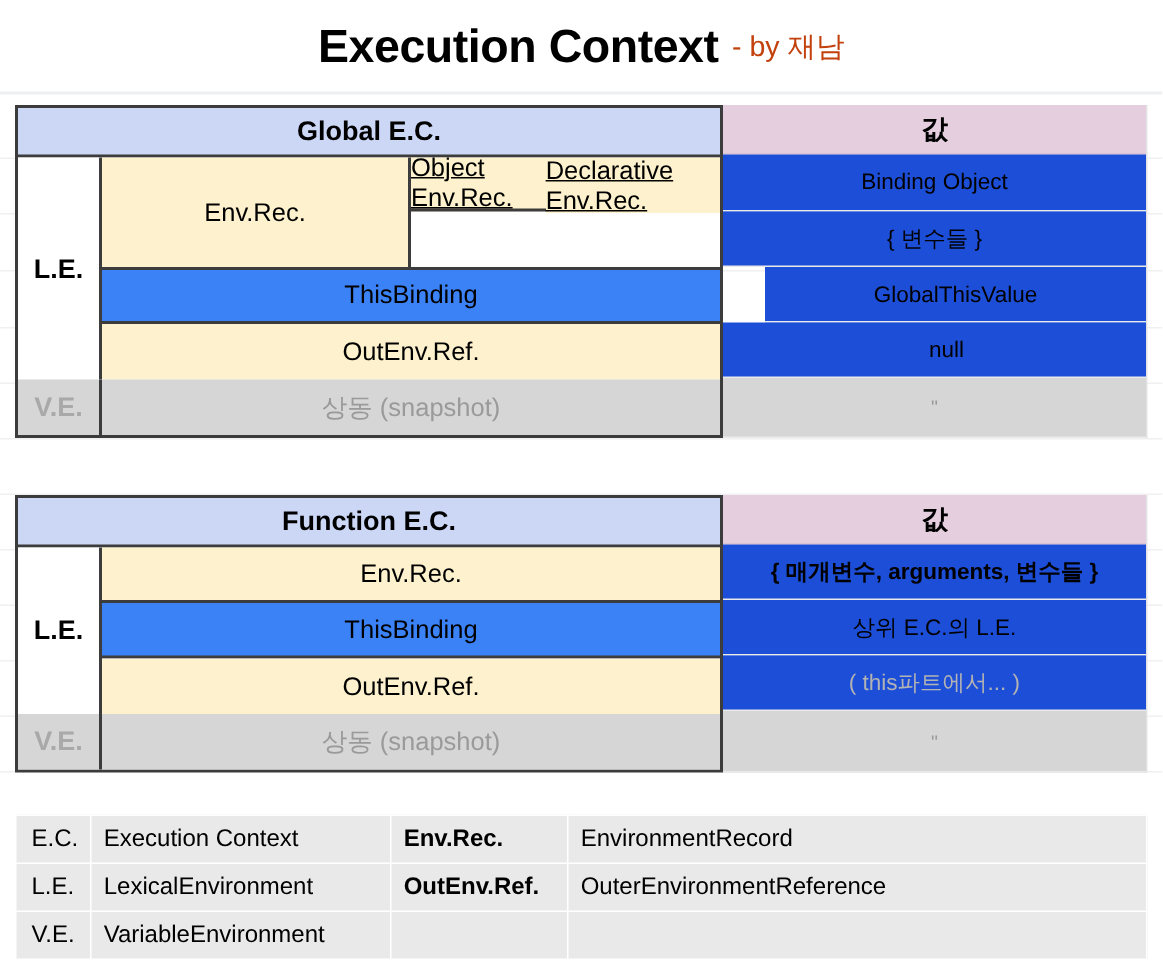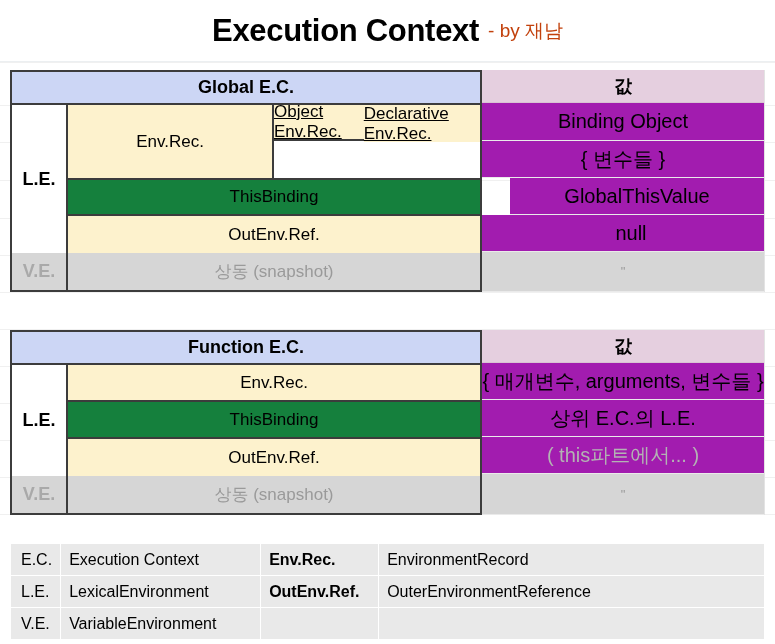--- a/index.html
+++ b/index.html
@@ -68,21 +68,21 @@
   .erow {
     display: flex;
     align-items: center;
     justify-content: center;
     font-size: 17px;
     border-bottom: 2px solid #3c3c3c;
     background: #fff;
   }
   .erow:last-child { border-bottom: none; }
   .erow.yellow { background: #fdf2cd; }
-  .erow.white  { background: #15803d; text-align: right; }
+  .erow.white  { background: #3b82f6; text-align: right; }
 
   .split-row { display: flex; border-bottom: 2px solid #3c3c3c; }
   .split-left {
     flex: 0 0 206px;
     background: #fdf2cd;
     display: flex;
     align-items: center;
     justify-content: center;
     font-size: 17px;
     border-right: 2px solid #3c3c3c;
@@ -114,22 +114,22 @@
   
   .ec-right {
     display: flex;
     flex-direction: column;
     border-right: 1px solid #e3e3e3;
   }
   .vcell {
     display: flex;
     align-items: center;
     justify-content: center;
-    font-size: 20px;
-    background: #a21caf;
+    font-size: 15px;
+    background: #1d4ed8;
     border-bottom: 1px solid #eaeaea;
   }
   .vcell.head {
     background: #e5cfdf;
     font-weight: bold;
     font-size: 18px;
     border-bottom: 1px solid #d9c3d3;
   }
   .vcell.gray { background: #d6d6d6; color:#9a9a9a; font-size: 13px; }
   .vcell.muted { color: #b3b3b3; }
@@ -234,21 +234,21 @@
     </div>
 
     <div class="ec-le-row" style="height:37px; flex:0 0 37px;">
       <div class="lbl-cell ve">V.E.</div>
       <div class="ve-row" style="flex:1 1 auto; border-top:none;">상동 (snapshot)</div>
     </div>
   </div>
 
   <div class="ec-right" style="width:283px;">
     <div class="vcell head" style="height:33px;">값</div>
-    <div class="vcell" style="height:37px;">{ 매개변수, arguments, 변수들 }</div>
+    <div class="vcell" style="height:37px;font-weight:bold;">{ 매개변수, arguments, 변수들 }</div>
     <div class="vcell" style="height:37px;">상위 E.C.의 L.E.</div>
     <div class="vcell muted" style="height:37px;">( this파트에서... )</div>
     <div class="vcell gray" style="height:41px;">"</div>
   </div>
 </div>
 
 <table class="legend">
   <tbody>
     <tr>
       <td class="abbr">E.C.</td>

